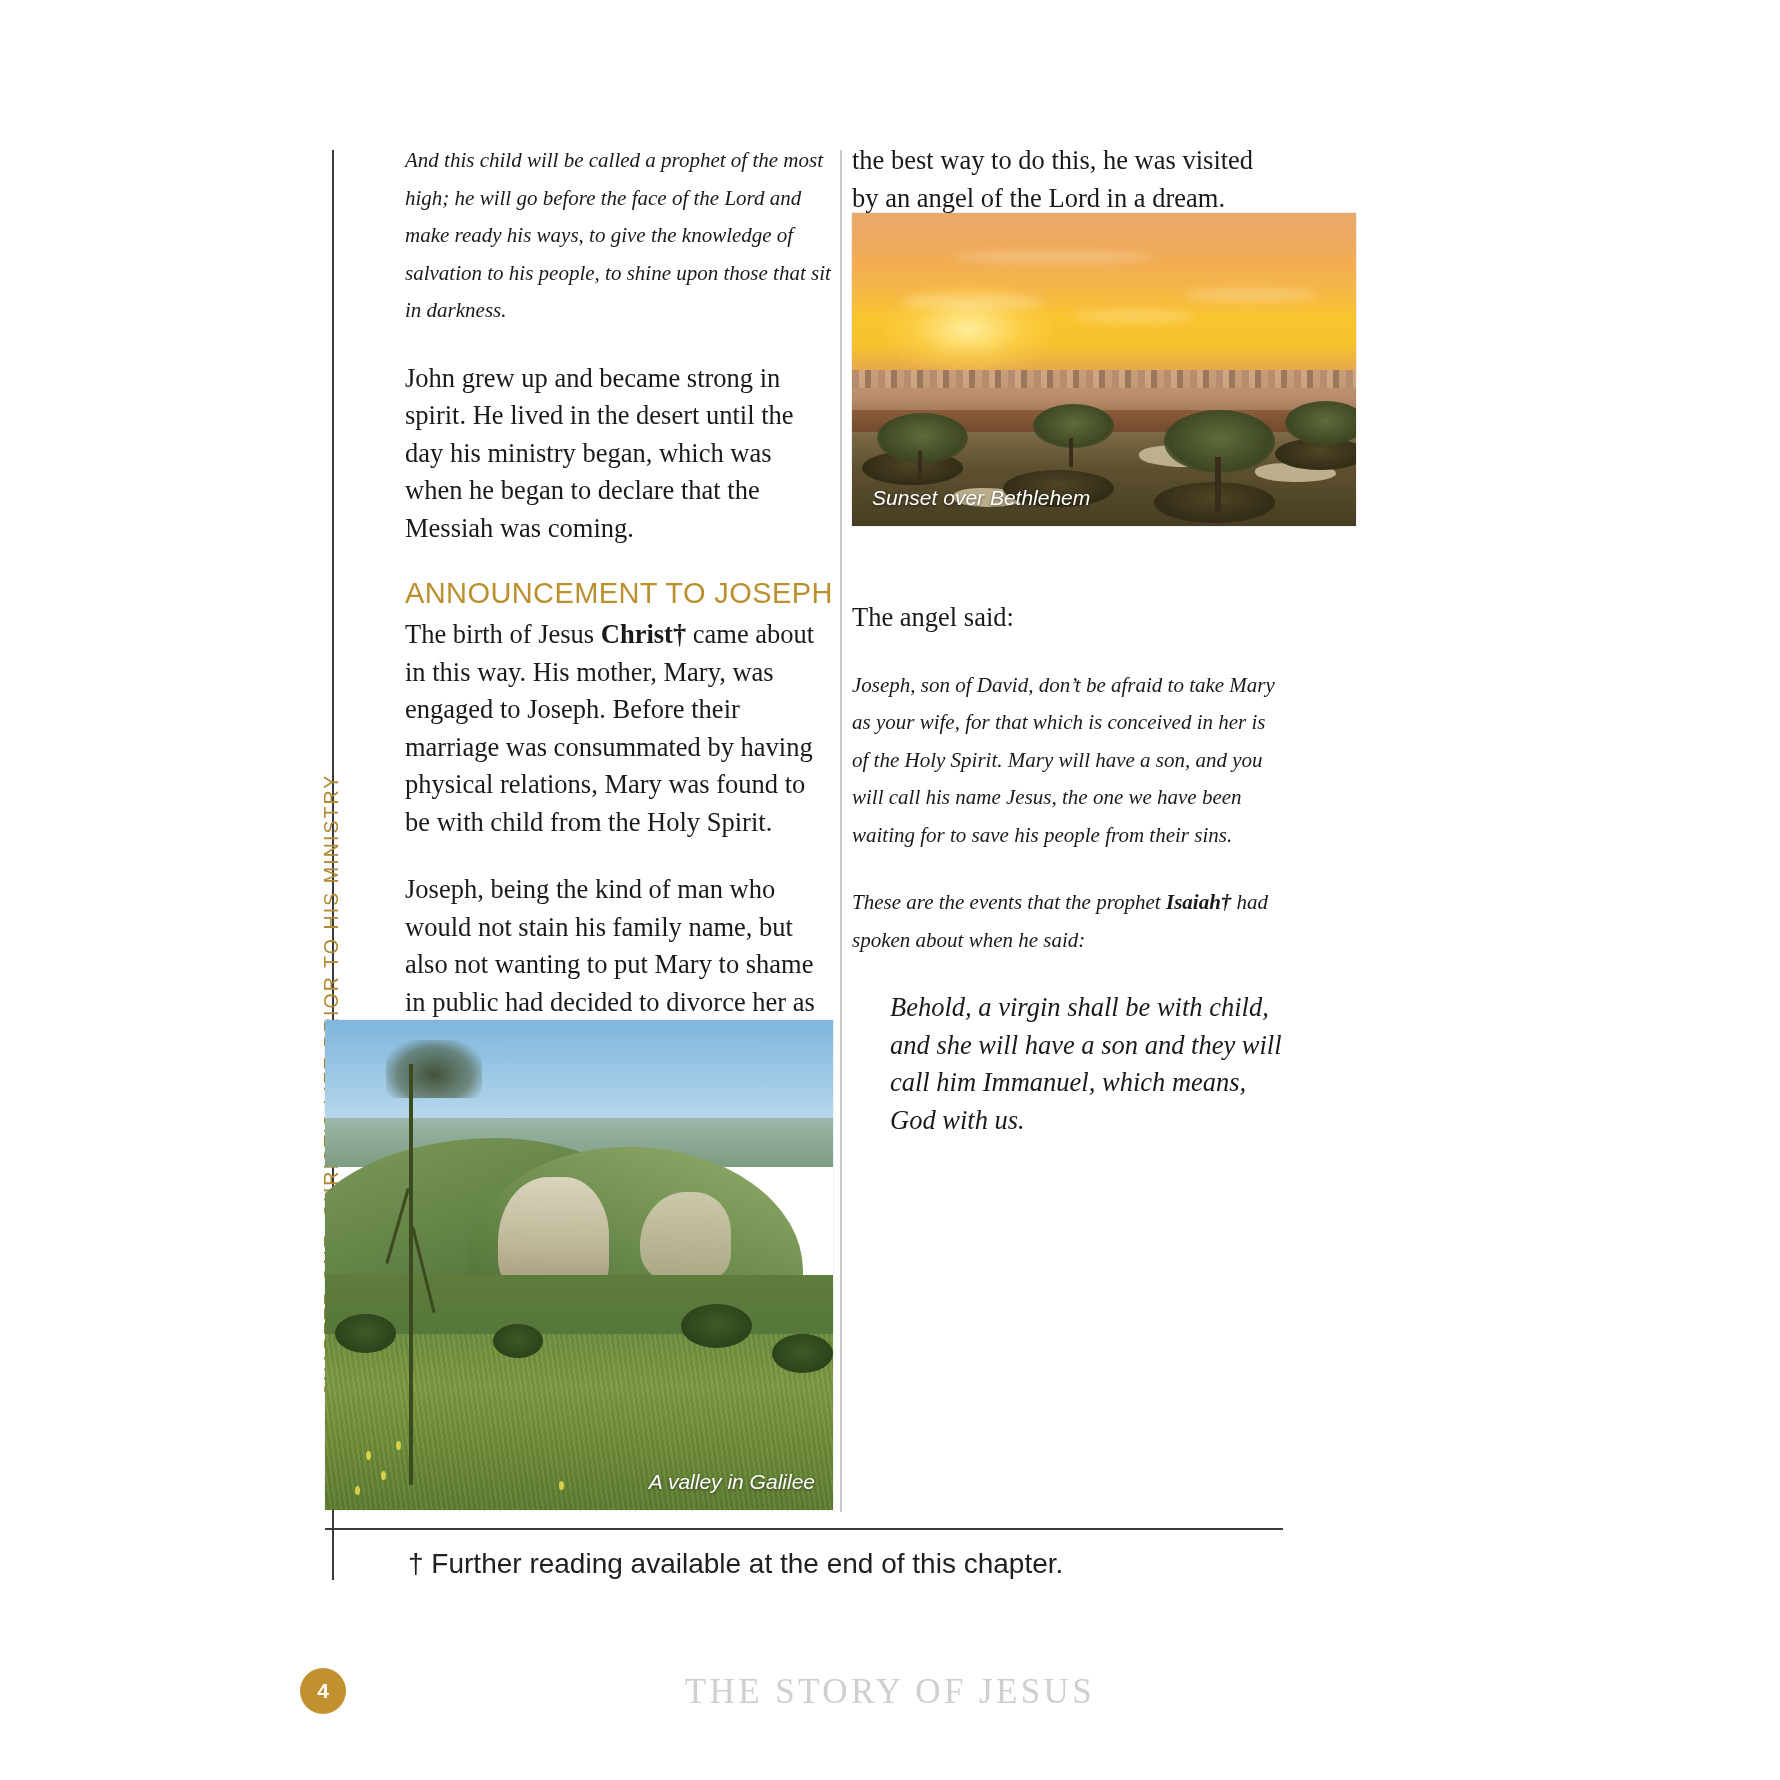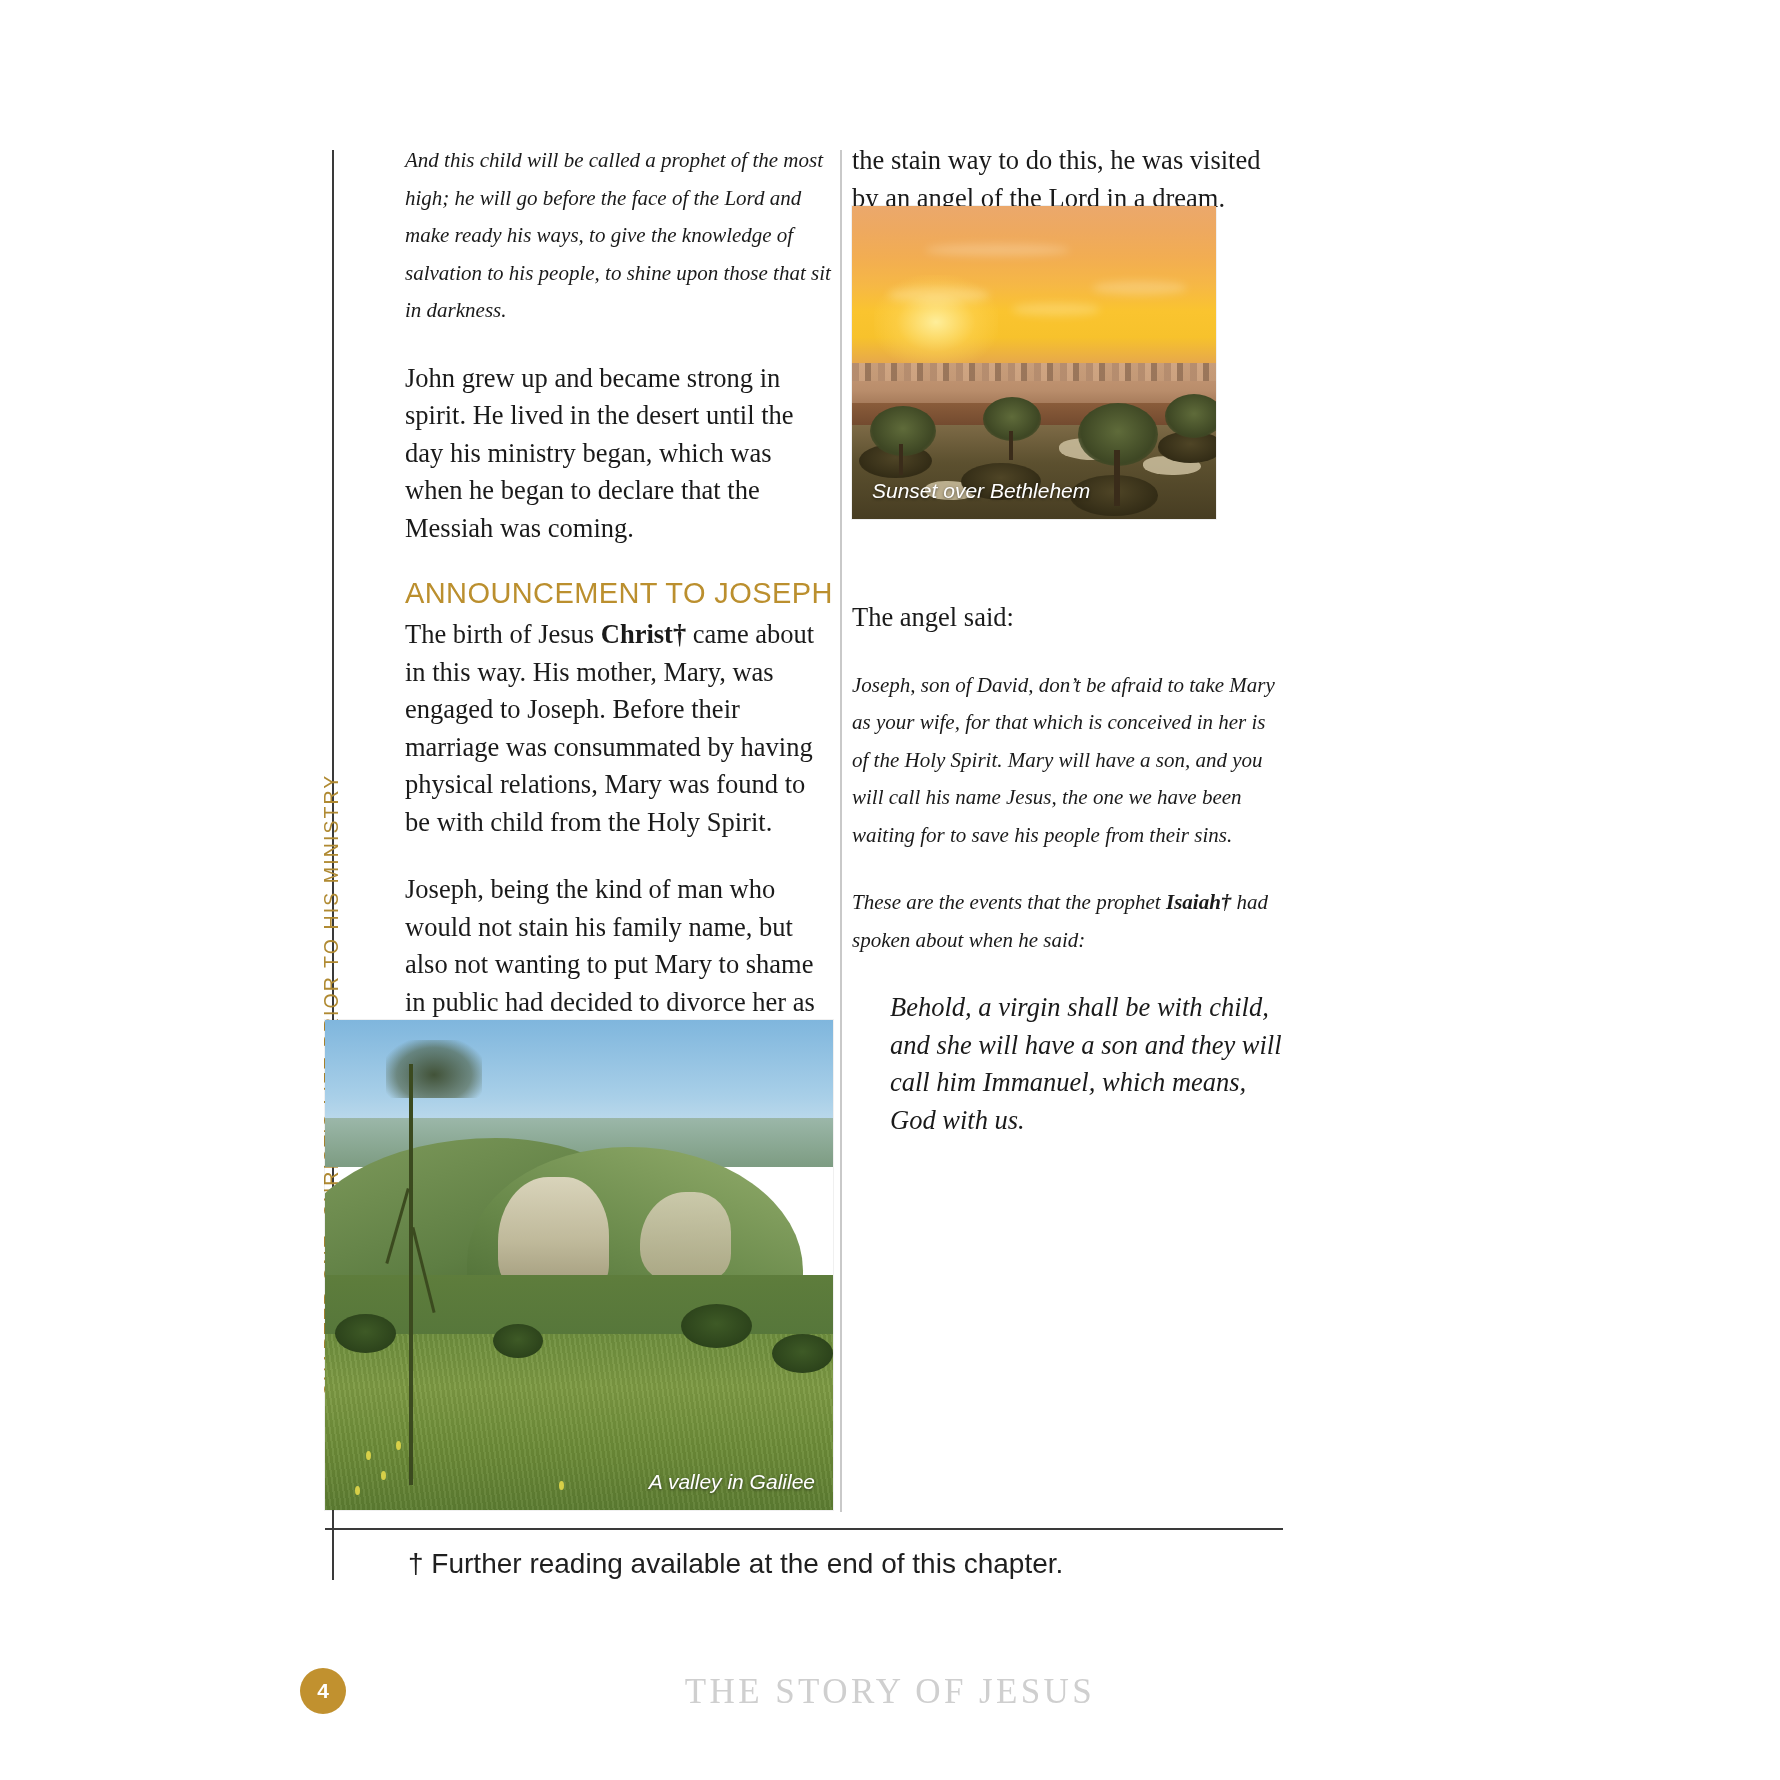--- a/index.html
+++ b/index.html
@@ -106,22 +106,22 @@
   }
 
   
   .figure {
     position: absolute;
     overflow: hidden;
     box-shadow: 0 0 0 1px rgba(0,0,0,0.06);
   }
   .fig-bethlehem {
     left: 852px;
-    top: 206px;
-    width: 364px;
+    top: 213px;
+    width: 504px;
     height: 313px;
   }
   .fig-galilee {
     left: 325px;
     top: 1020px;
     width: 508px;
     height: 490px;
   }
   .caption {
     position: absolute;
@@ -333,21 +333,21 @@
 
     <h2 class="section-heading">ANNOUNCEMENT TO JOSEPH</h2>
 
     <p class="body"><span>The birth of Jesus </span><span class="b">Christ†</span><span> came about in this way. His mother, Mary, was engaged to Joseph. Before their marriage was consummated by having physical relations, Mary was found to be with child from the Holy Spirit.</span></p>
 
     <p class="body">Joseph, being the kind of man who would not stain his family name, but also not wanting to put Mary to shame in public had decided to divorce her as quietly as he could. While Joseph was thinking about</p>
   </div>
 
   <div class="col col-right">
 
-    <p class="body">the stain way to do this, he was visited by an angel of the Lord in a dream.</p>
+    <p class="body">the best way to do this, he was visited by an angel of the Lord in a dream.</p>
 
     <div style="height:352px"></div>
 
     <p class="body">The angel said:</p>
 
     <p class="quote">Joseph, son of David, don’t be afraid to take Mary as your wife, for that which is conceived in her is of the Holy Spirit. Mary will have a son, and you will call his name Jesus, the one we have been waiting for to save his people from their sins.</p>
 
     <p class="quote"><span>These are the events that the prophet </span><span class="bi">Isaiah†</span><span> had spoken about when he said:</span></p>
 
     <p class="quote-indent">Behold, a virgin shall be with child, and she will have a son and they will call him Immanuel, which means, God with us.</p>

